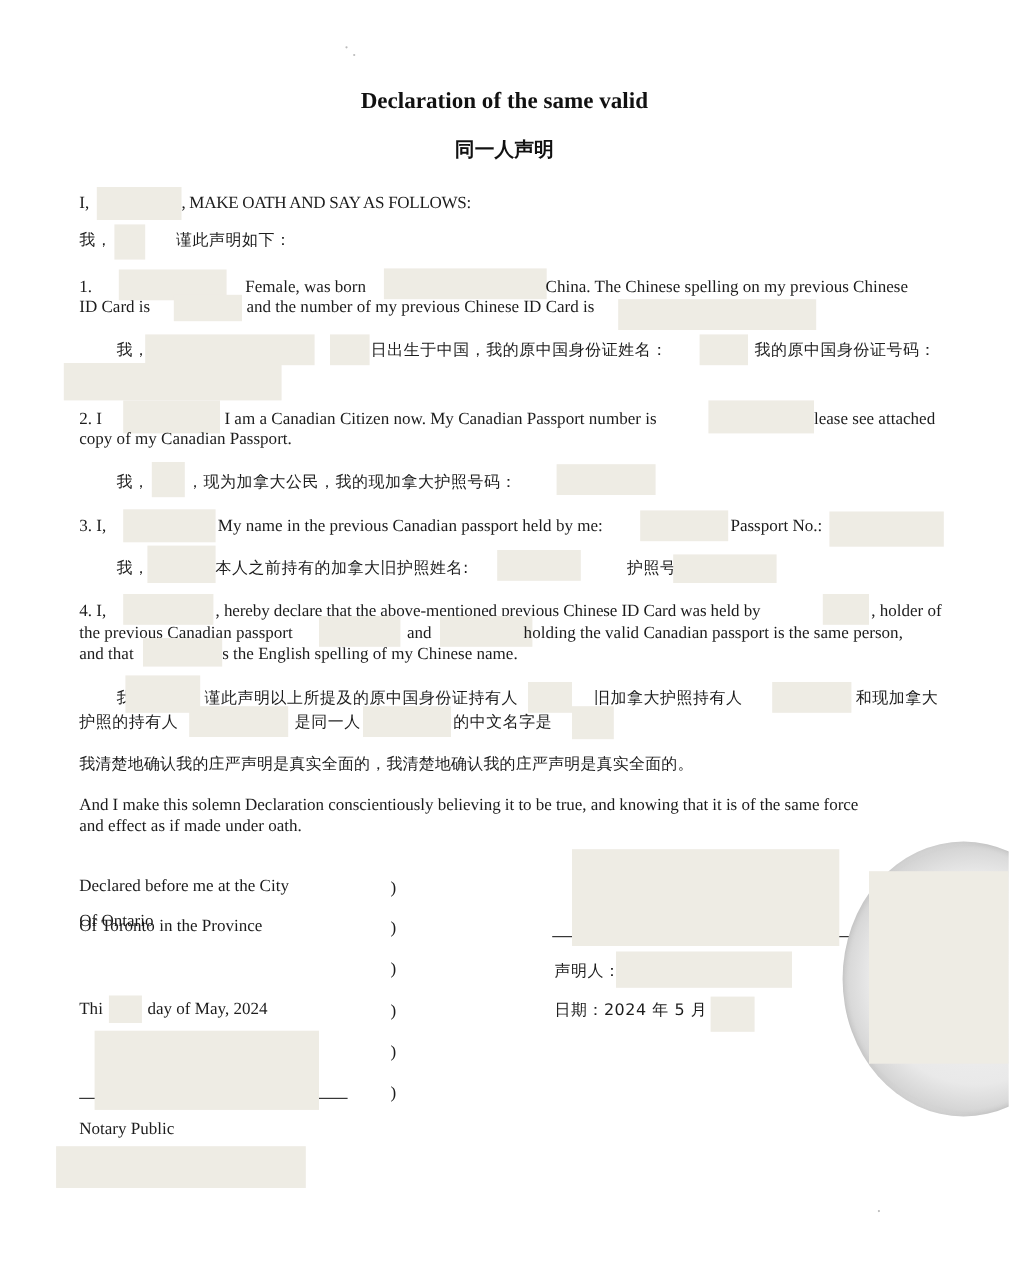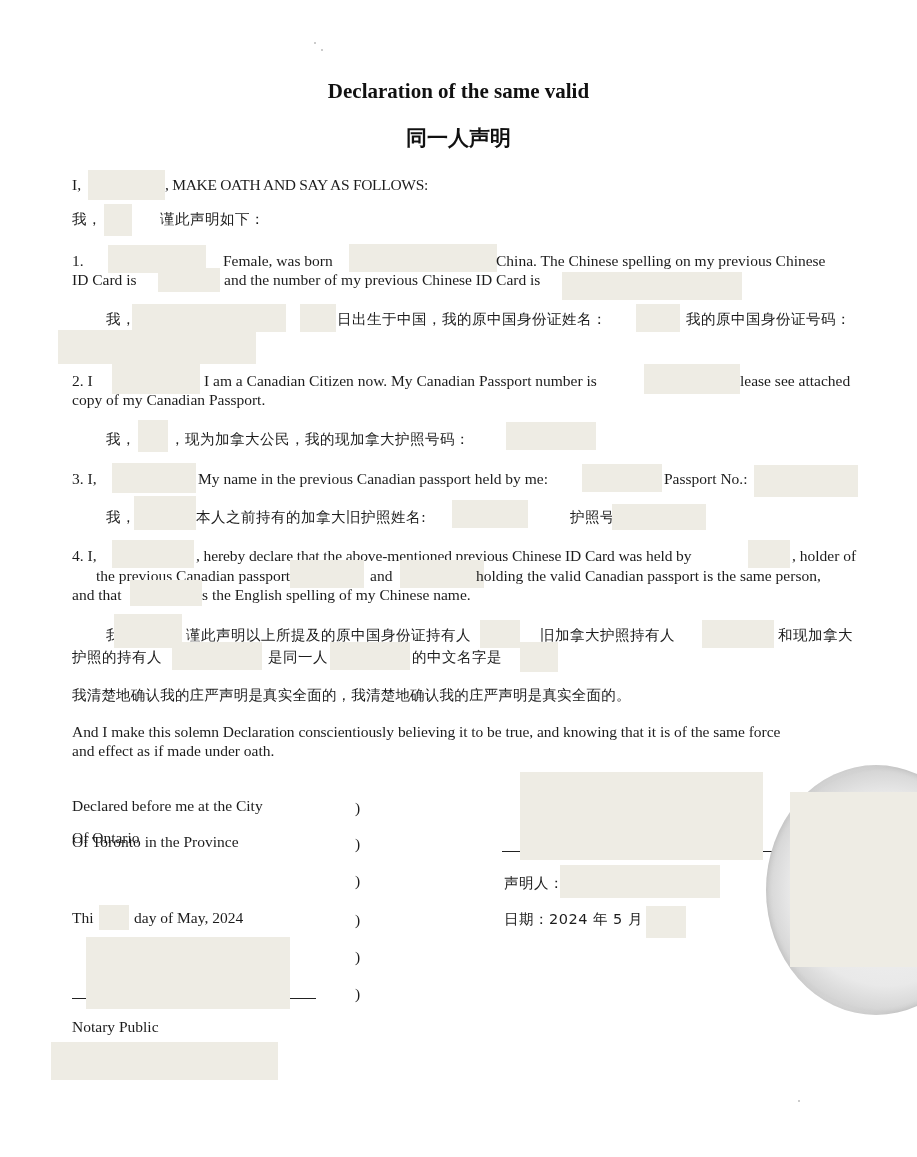--- a/index.html
+++ b/index.html
@@ -20,21 +20,21 @@
 </head>
 <body>
 
 <div class="page">
 
   <div class="speck" style="left:314px;top:42px;"></div>
   <div class="speck" style="left:321px;top:49px;"></div>
   <div class="speck" style="left:798px;top:1100px;"></div>
 
   <div class="title" style="top:78px;font-size:21px;line-height:26px;font-family:'Liberation Serif',serif;">Declaration of the same valid</div>
-  <div class="title" style="top:124px;font-size:21px;line-height:28px;font-family:Liberation Serif, serif;">同一人声明</div>
+  <div class="title" style="top:124px;font-size:18px;line-height:28px;font-family:Liberation Mono, monospace;">同一人声明</div>
 
   <span class="t" style="left:72px;top:176px;">I,</span>
   <div class="redact" style="left:88px;top:170px;width:77px;height:30px;"></div>
   <span class="t" style="left:165px;top:176px;letter-spacing:-0.3px;">, MAKE OATH AND SAY AS FOLLOWS:</span>
 
   <span class="t cn" style="left:72px;top:210px;">我，</span>
   <div class="redact" style="left:104px;top:204px;width:28px;height:32px;"></div>
   <span class="t cn" style="left:160px;top:210px;">谨此声明如下：</span>
 
   <span class="t" style="left:72px;top:252px;">1.</span>
@@ -79,21 +79,21 @@
   <span class="t cn" style="left:196px;top:508px;">本人之前持有的加拿大旧护照姓名:</span>
   <div class="redact" style="left:452px;top:500px;width:76px;height:28px;"></div>
   <span class="t cn" style="left:536px;top:508px;margin-left:34px;">护照号码:</span>
   <div class="redact" style="left:612px;top:504px;width:94px;height:26px;"></div>
 
   <span class="t" style="left:72px;top:547px;">4. I,</span>
   <div class="redact" style="left:112px;top:540px;width:82px;height:28px;"></div>
   <span class="t" style="left:196px;top:547px;letter-spacing:-0.1px;">, hereby declare that the above-mentioned previous Chinese ID Card was held by</span>
   <div class="redact" style="left:748px;top:540px;width:42px;height:28px;"></div>
   <span class="t" style="left:792px;top:547px;">, holder of</span>
-  <span class="t" style="left:72px;top:567px;margin-left:24px;">the previous Canadian passport</span>
+  <span class="t" style="left:72px;top:567px;">the previous Canadian passport</span>
   <div class="redact" style="left:290px;top:560px;width:74px;height:28px;"></div>
   <span class="t" style="left:370px;top:567px;">and</span>
   <div class="redact" style="left:400px;top:560px;width:84px;height:28px;"></div>
   <span class="t" style="left:476px;top:567px;">holding the valid Canadian passport is the same person,</span>
   <span class="t" style="left:72px;top:586px;">and that</span>
   <div class="redact" style="left:130px;top:580px;width:72px;height:26px;"></div>
   <span class="t" style="left:202px;top:586px;">s the English spelling of my Chinese name.</span>
 
   <span class="t cn" style="left:106px;top:626px;">我</span>
   <div class="redact" style="left:114px;top:614px;width:68px;height:34px;"></div>

